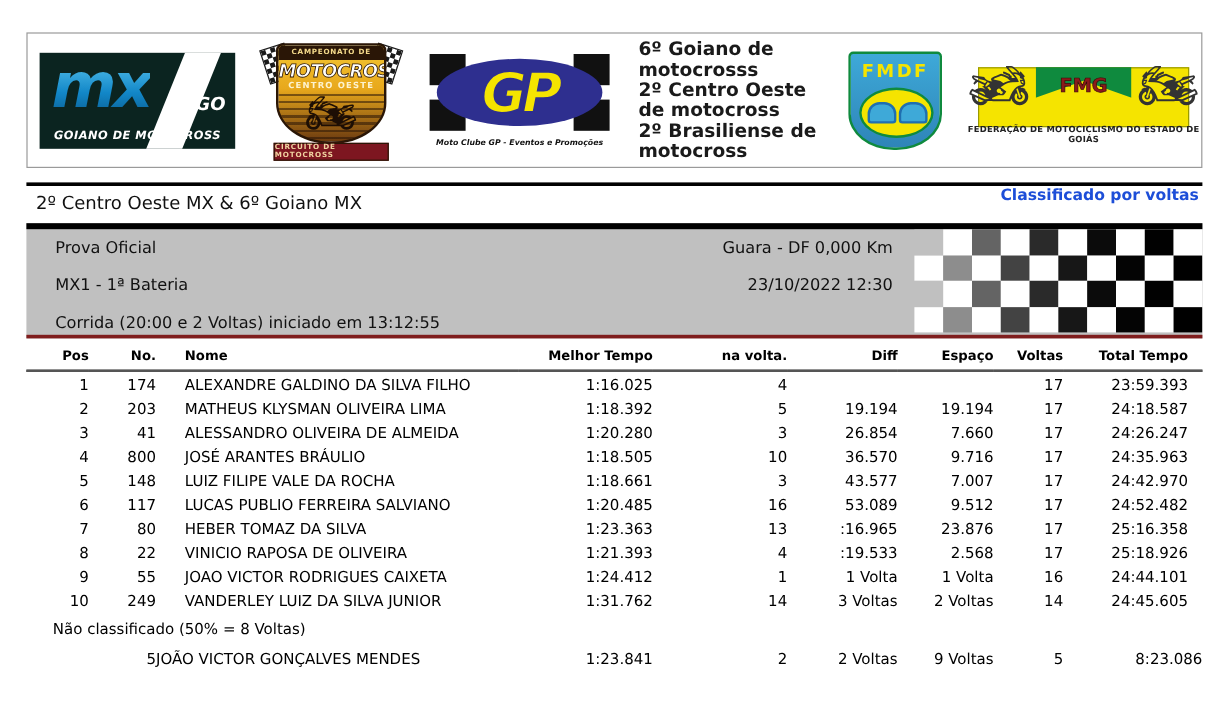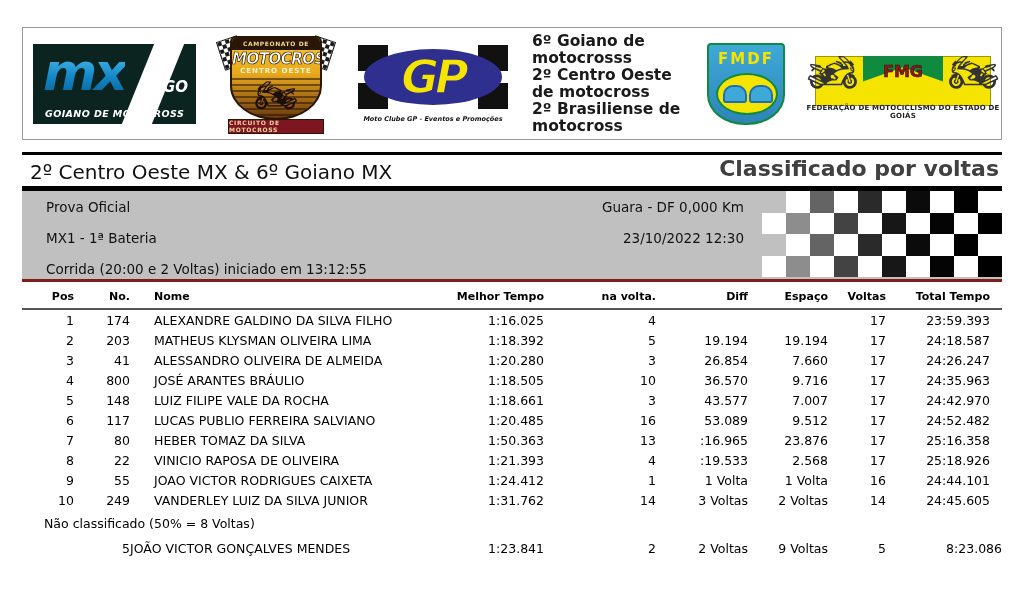--- a/index.html
+++ b/index.html
@@ -190,25 +190,25 @@
   .fmg-rider-l { left: 2px; transform: scaleX(-1); }
   .fmg-rider-r { right: 2px; }
 
   
   .title-row {
     position: absolute; left: 22px; top: 152px; width: 980px; height: 30px;
     border-top: 3px solid #000;
   }
   .title-left {
     position: absolute; left: 8px; top: 5px;
-    font-size: 20px; color: #111;
+    font-size: 15px; color: #111;
   }
   .title-right {
     position: absolute; right: 3px; top: 1px;
-    font-size: 22px; font-weight: bold; color: #404040;
+    font-size: 13px; font-weight: bold; color: #1d4ed8;
   }
 
   
   .info-panel {
     position: absolute; left: 22px; top: 186px; width: 980px; height: 96px;
     background: #c0c0c0;
     border-top: 5px solid #000; border-bottom: 3px solid #7f1d1d;
     overflow: hidden;
   }
   .info-line { position: absolute; font-size: 13.5px; color: #111; }
@@ -459,21 +459,21 @@
             <td class="c-lap">16</td>
             <td class="c-diff">53.089</td>
             <td class="c-gap">9.512</td>
             <td class="c-laps">17</td>
             <td class="c-total">24:52.482</td>
           </tr>
           <tr>
             <td class="c-pos">7</td>
             <td class="c-no">80</td>
             <td class="c-name">HEBER TOMAZ DA SILVA</td>
-            <td class="c-best">1:50.363</td>
+            <td class="c-best">1:23.363</td>
             <td class="c-lap">13</td>
             <td class="c-diff">:16.965</td>
             <td class="c-gap">23.876</td>
             <td class="c-laps">17</td>
             <td class="c-total">25:16.358</td>
           </tr>
           <tr>
             <td class="c-pos">8</td>
             <td class="c-no">22</td>
             <td class="c-name">VINICIO RAPOSA DE OLIVEIRA</td>

